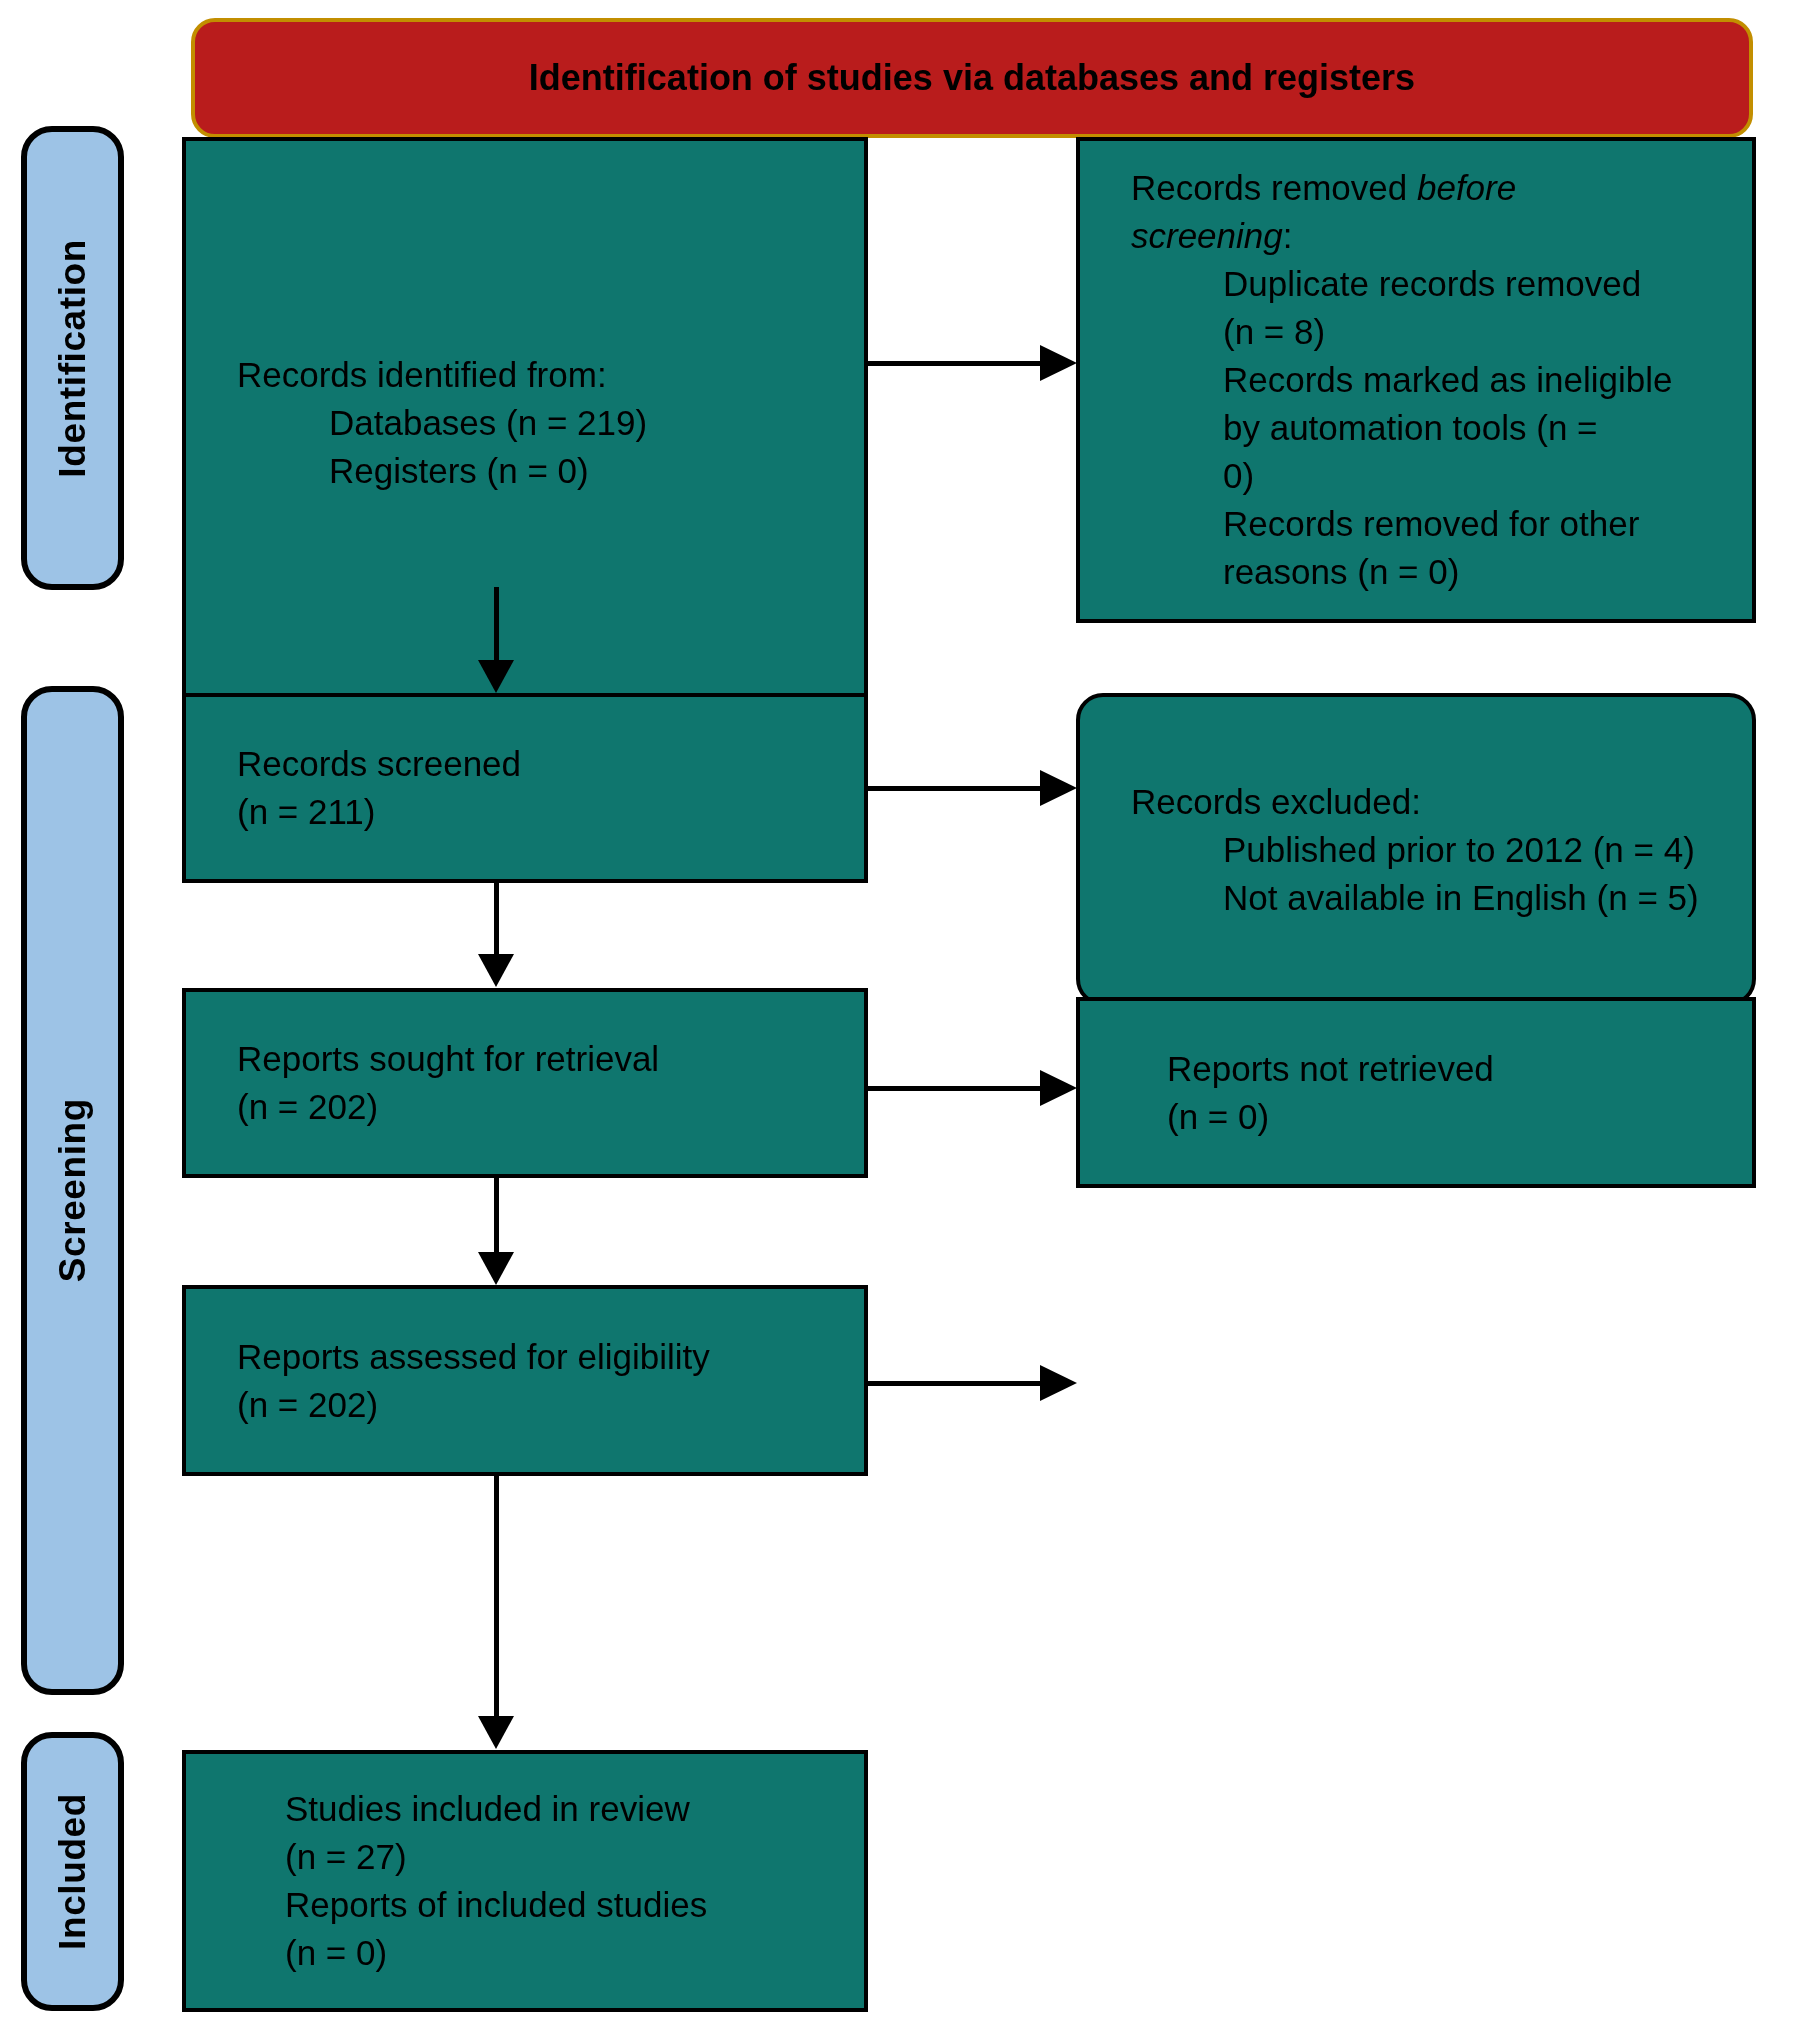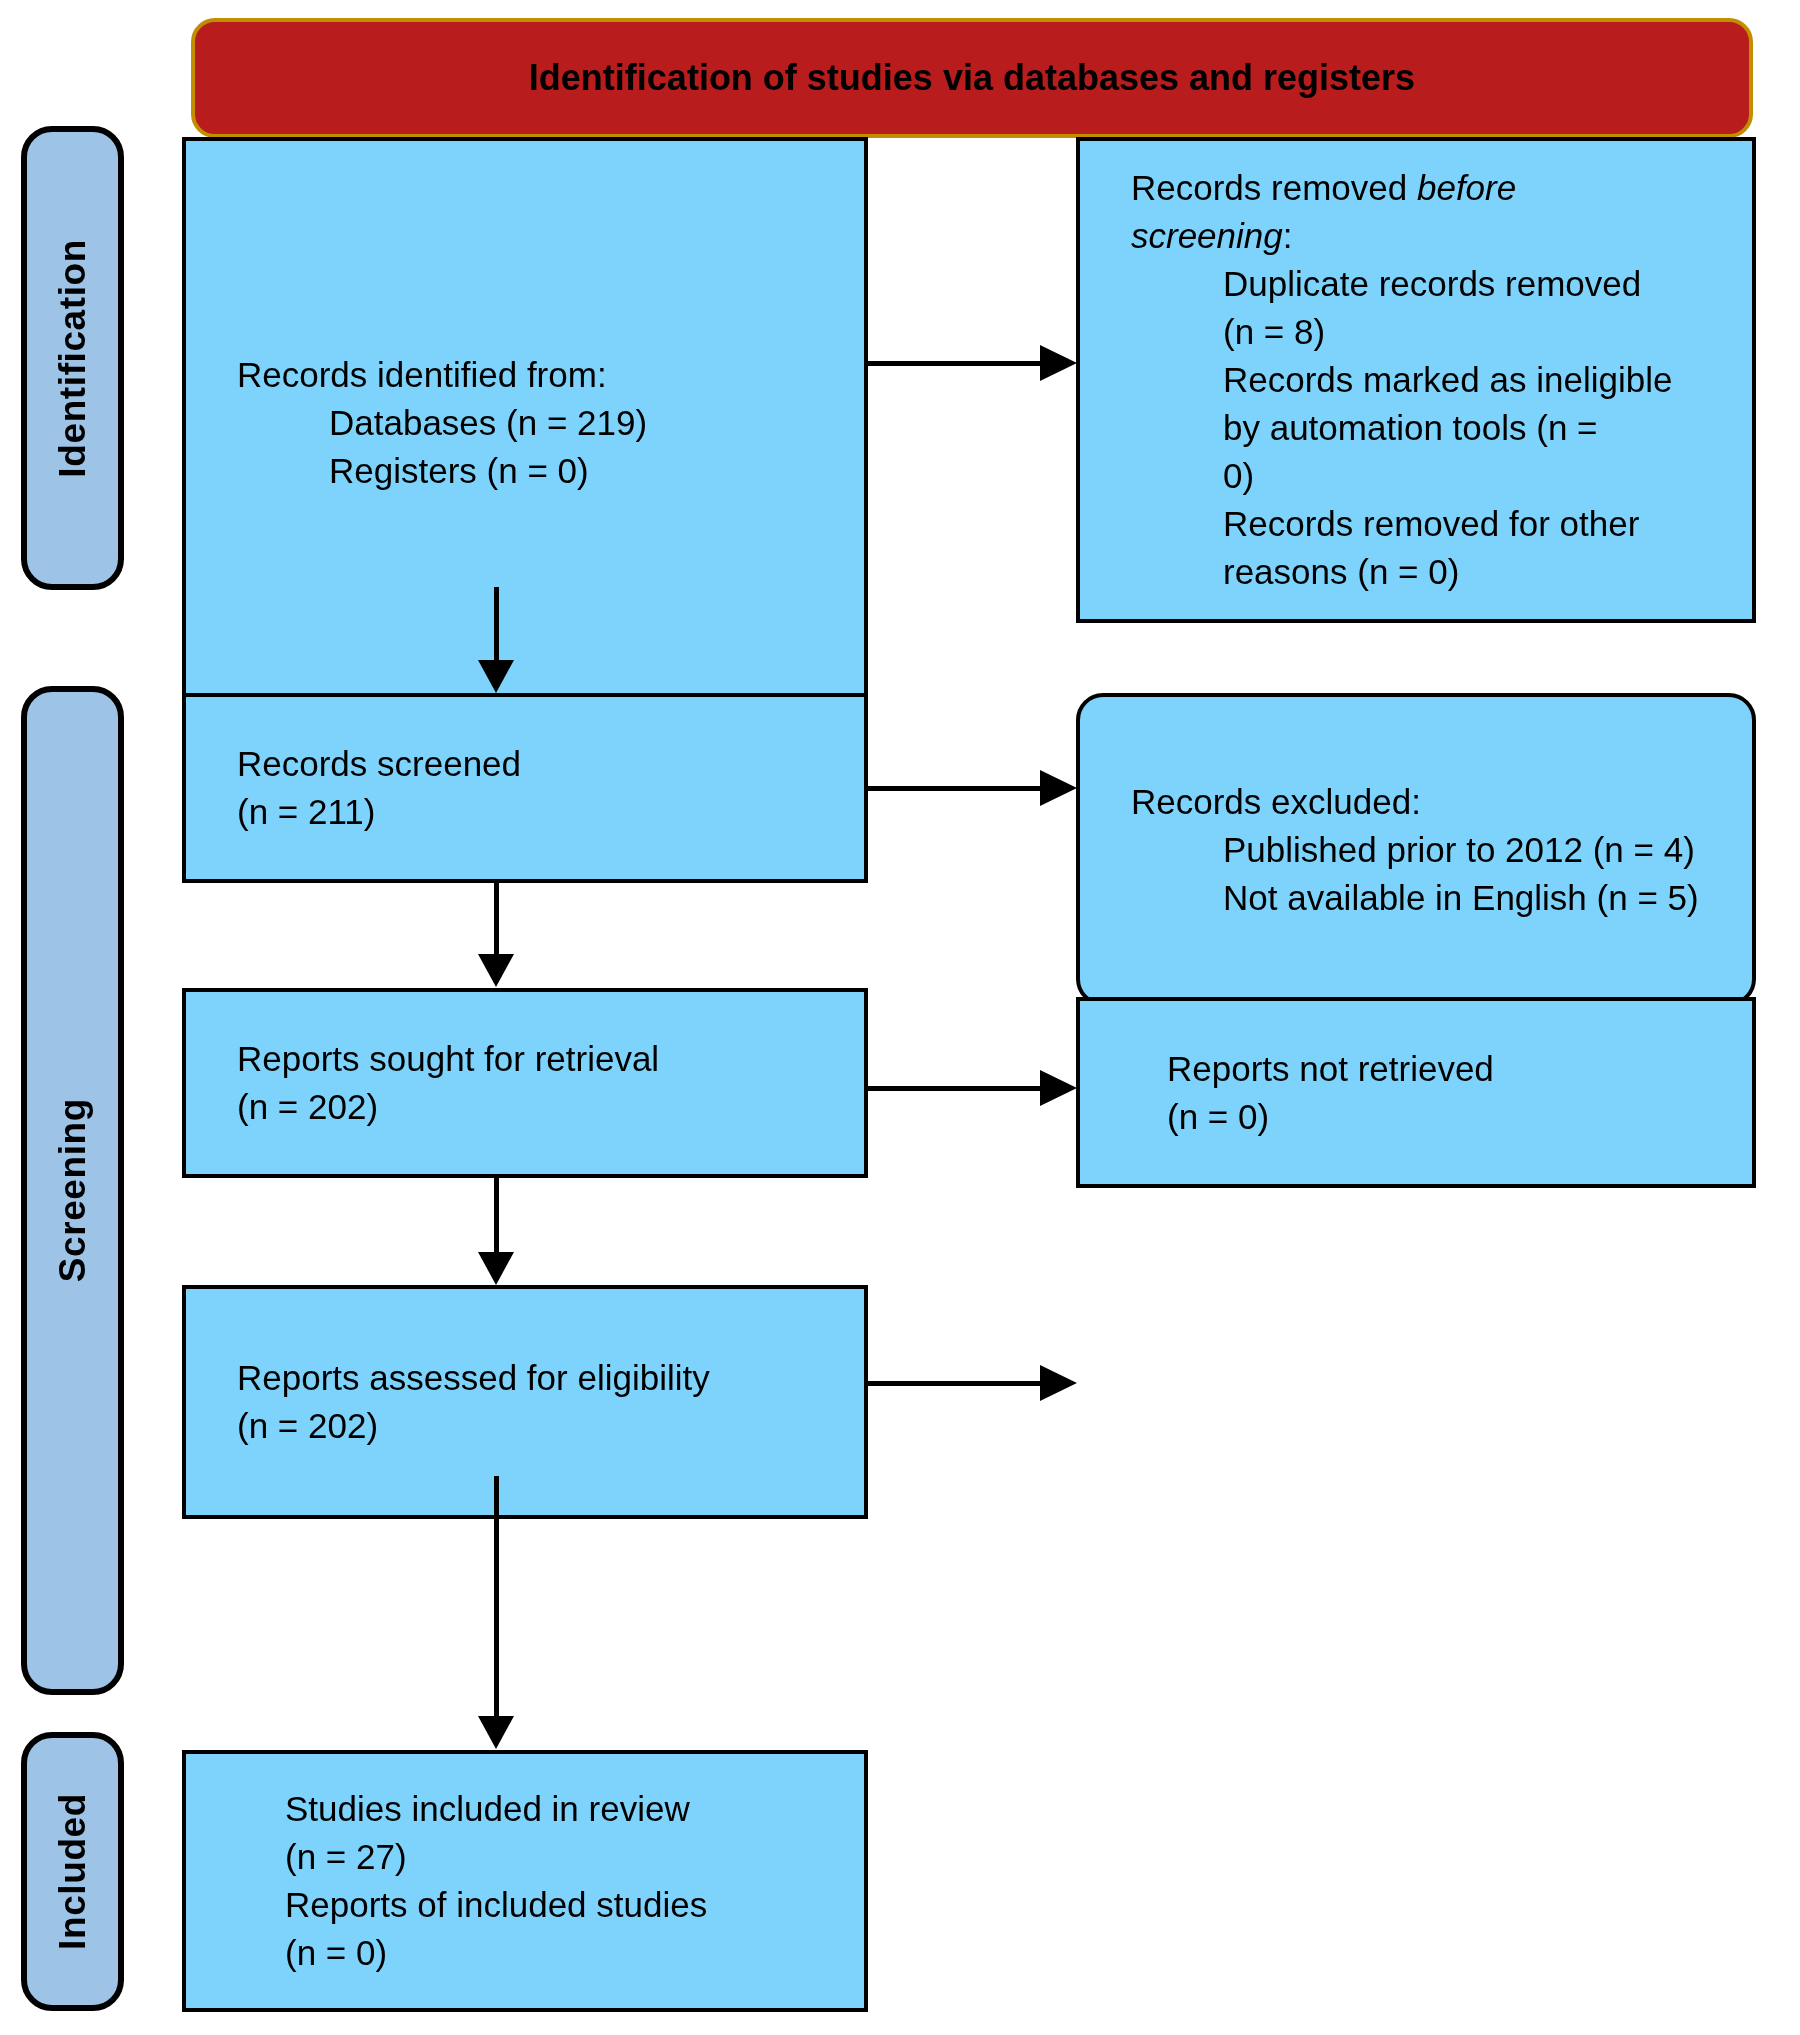--- a/index.html
+++ b/index.html
@@ -26,34 +26,34 @@
   .stage-label {
     writing-mode:vertical-rl; transform:rotate(180deg);
     font-weight:bold; font-size:37px; letter-spacing:0.6px; white-space:nowrap;
   }
   .stage-ident    { top:126px;  height:464px; }
   .stage-screen   { top:686px; height:1009px; }
   .stage-included { top:1732px; height:279px; }
 
   
   .box {
-    position:absolute; background:#7dd3fc; border:4.8px solid #000;
+    position:absolute; background:#0f766e; border:4.8px solid #000;
     box-sizing:border-box; display:flex; flex-direction:column; justify-content:center;
   }
   .box .content { padding:0 21px 0 51px; font-size:35px; line-height:48px; }
   .pre { white-space:pre; }
   .indent { margin-left:92px; }
   .it { font-style:italic; }
   .top-align { justify-content:flex-start; }
   .top-align .content { padding-top:23px; }
 
   .b-identified { left:182px;  top:137px;  width:686px; height:572px; }
   .b-screened   { left:182px;  top:693px; width:686px; height:190px; }
   .b-sought     { left:182px;  top:988px; width:686px; height:190px; }
-  .b-assessed   { left:182px;  top:1285px; width:686px; height:234px; }
+  .b-assessed   { left:182px;  top:1285px; width:686px; height:191px; }
   .b-included   { left:182px;  top:1750px; width:686px; height:262px;padding-left:48px; }
 
   .b-removed    { left:1076px; top:137px;  width:680px; height:486px; }
   .b-recexcl    { left:1076px; top:693px; width:680px; height:313px;border-radius:27px; }
   .b-notretr    { left:1076px; top:997px; width:680px; height:191px;padding-left:36px; }
   .b-repexcl    { left:1076px; top:1276px; width:680px; height:403px; }
 
   
   .hline { position:absolute; height:4.8px; background:#000; }
   .vline { position:absolute; width:4.8px;  background:#000; }

